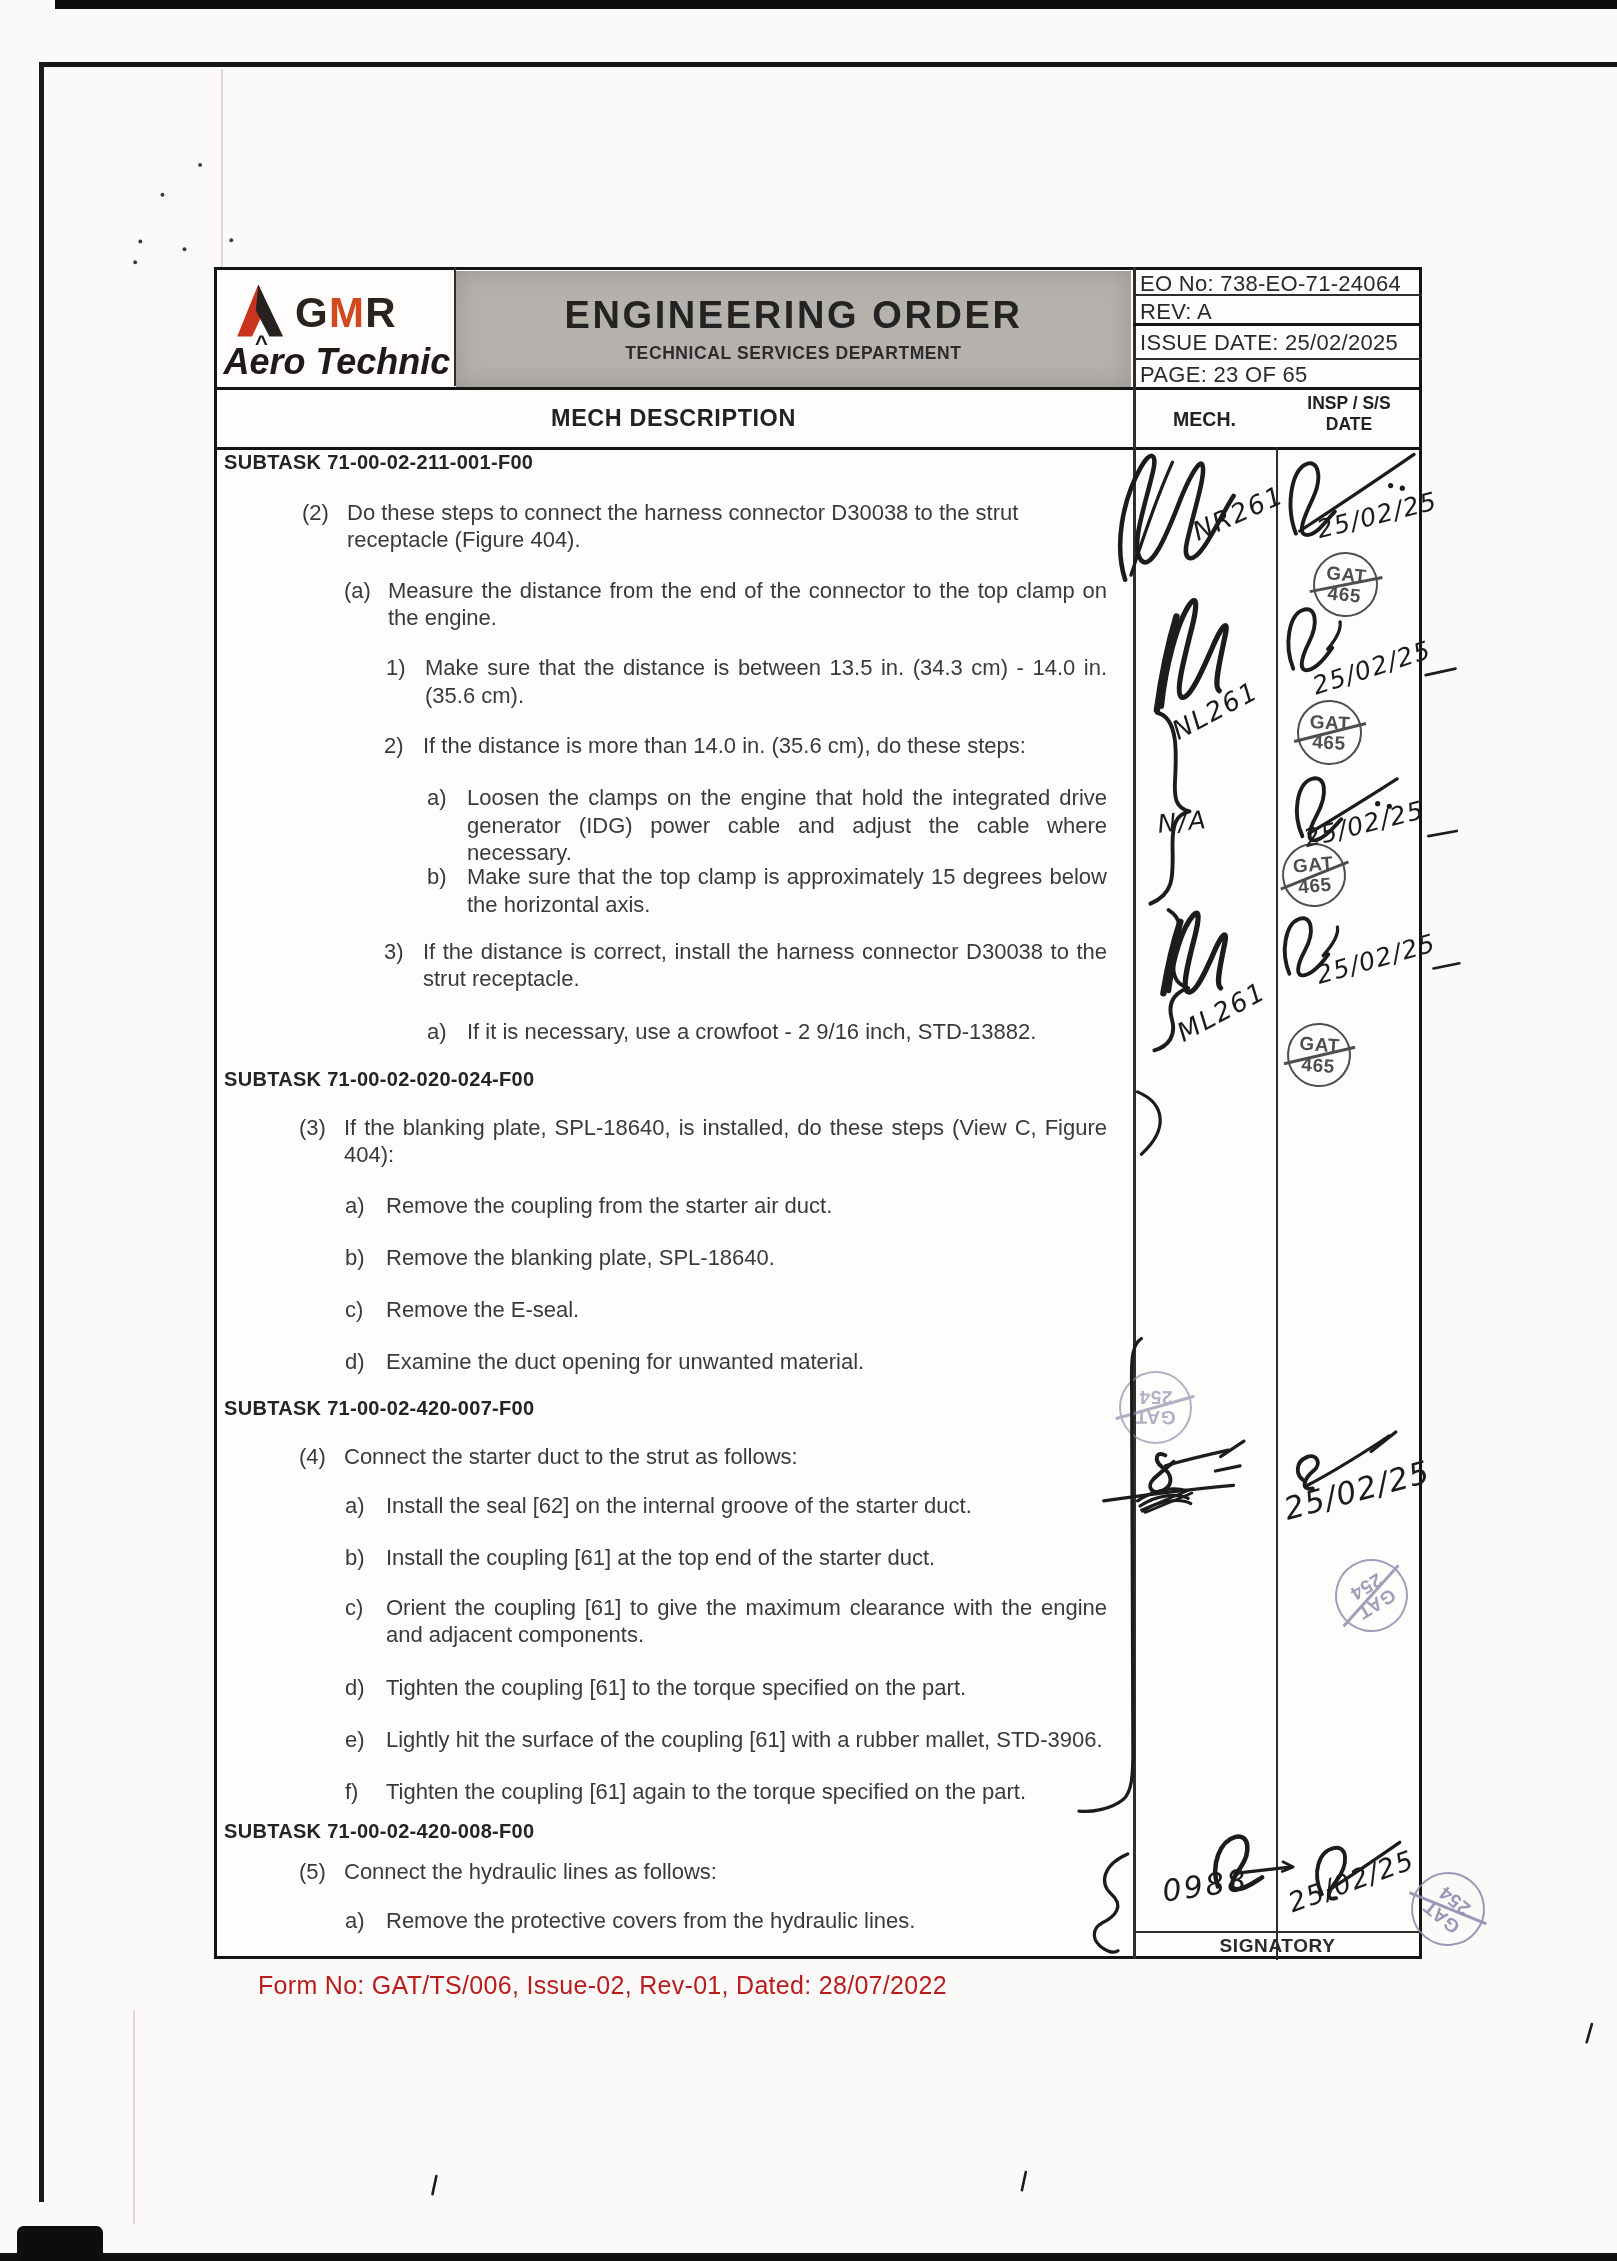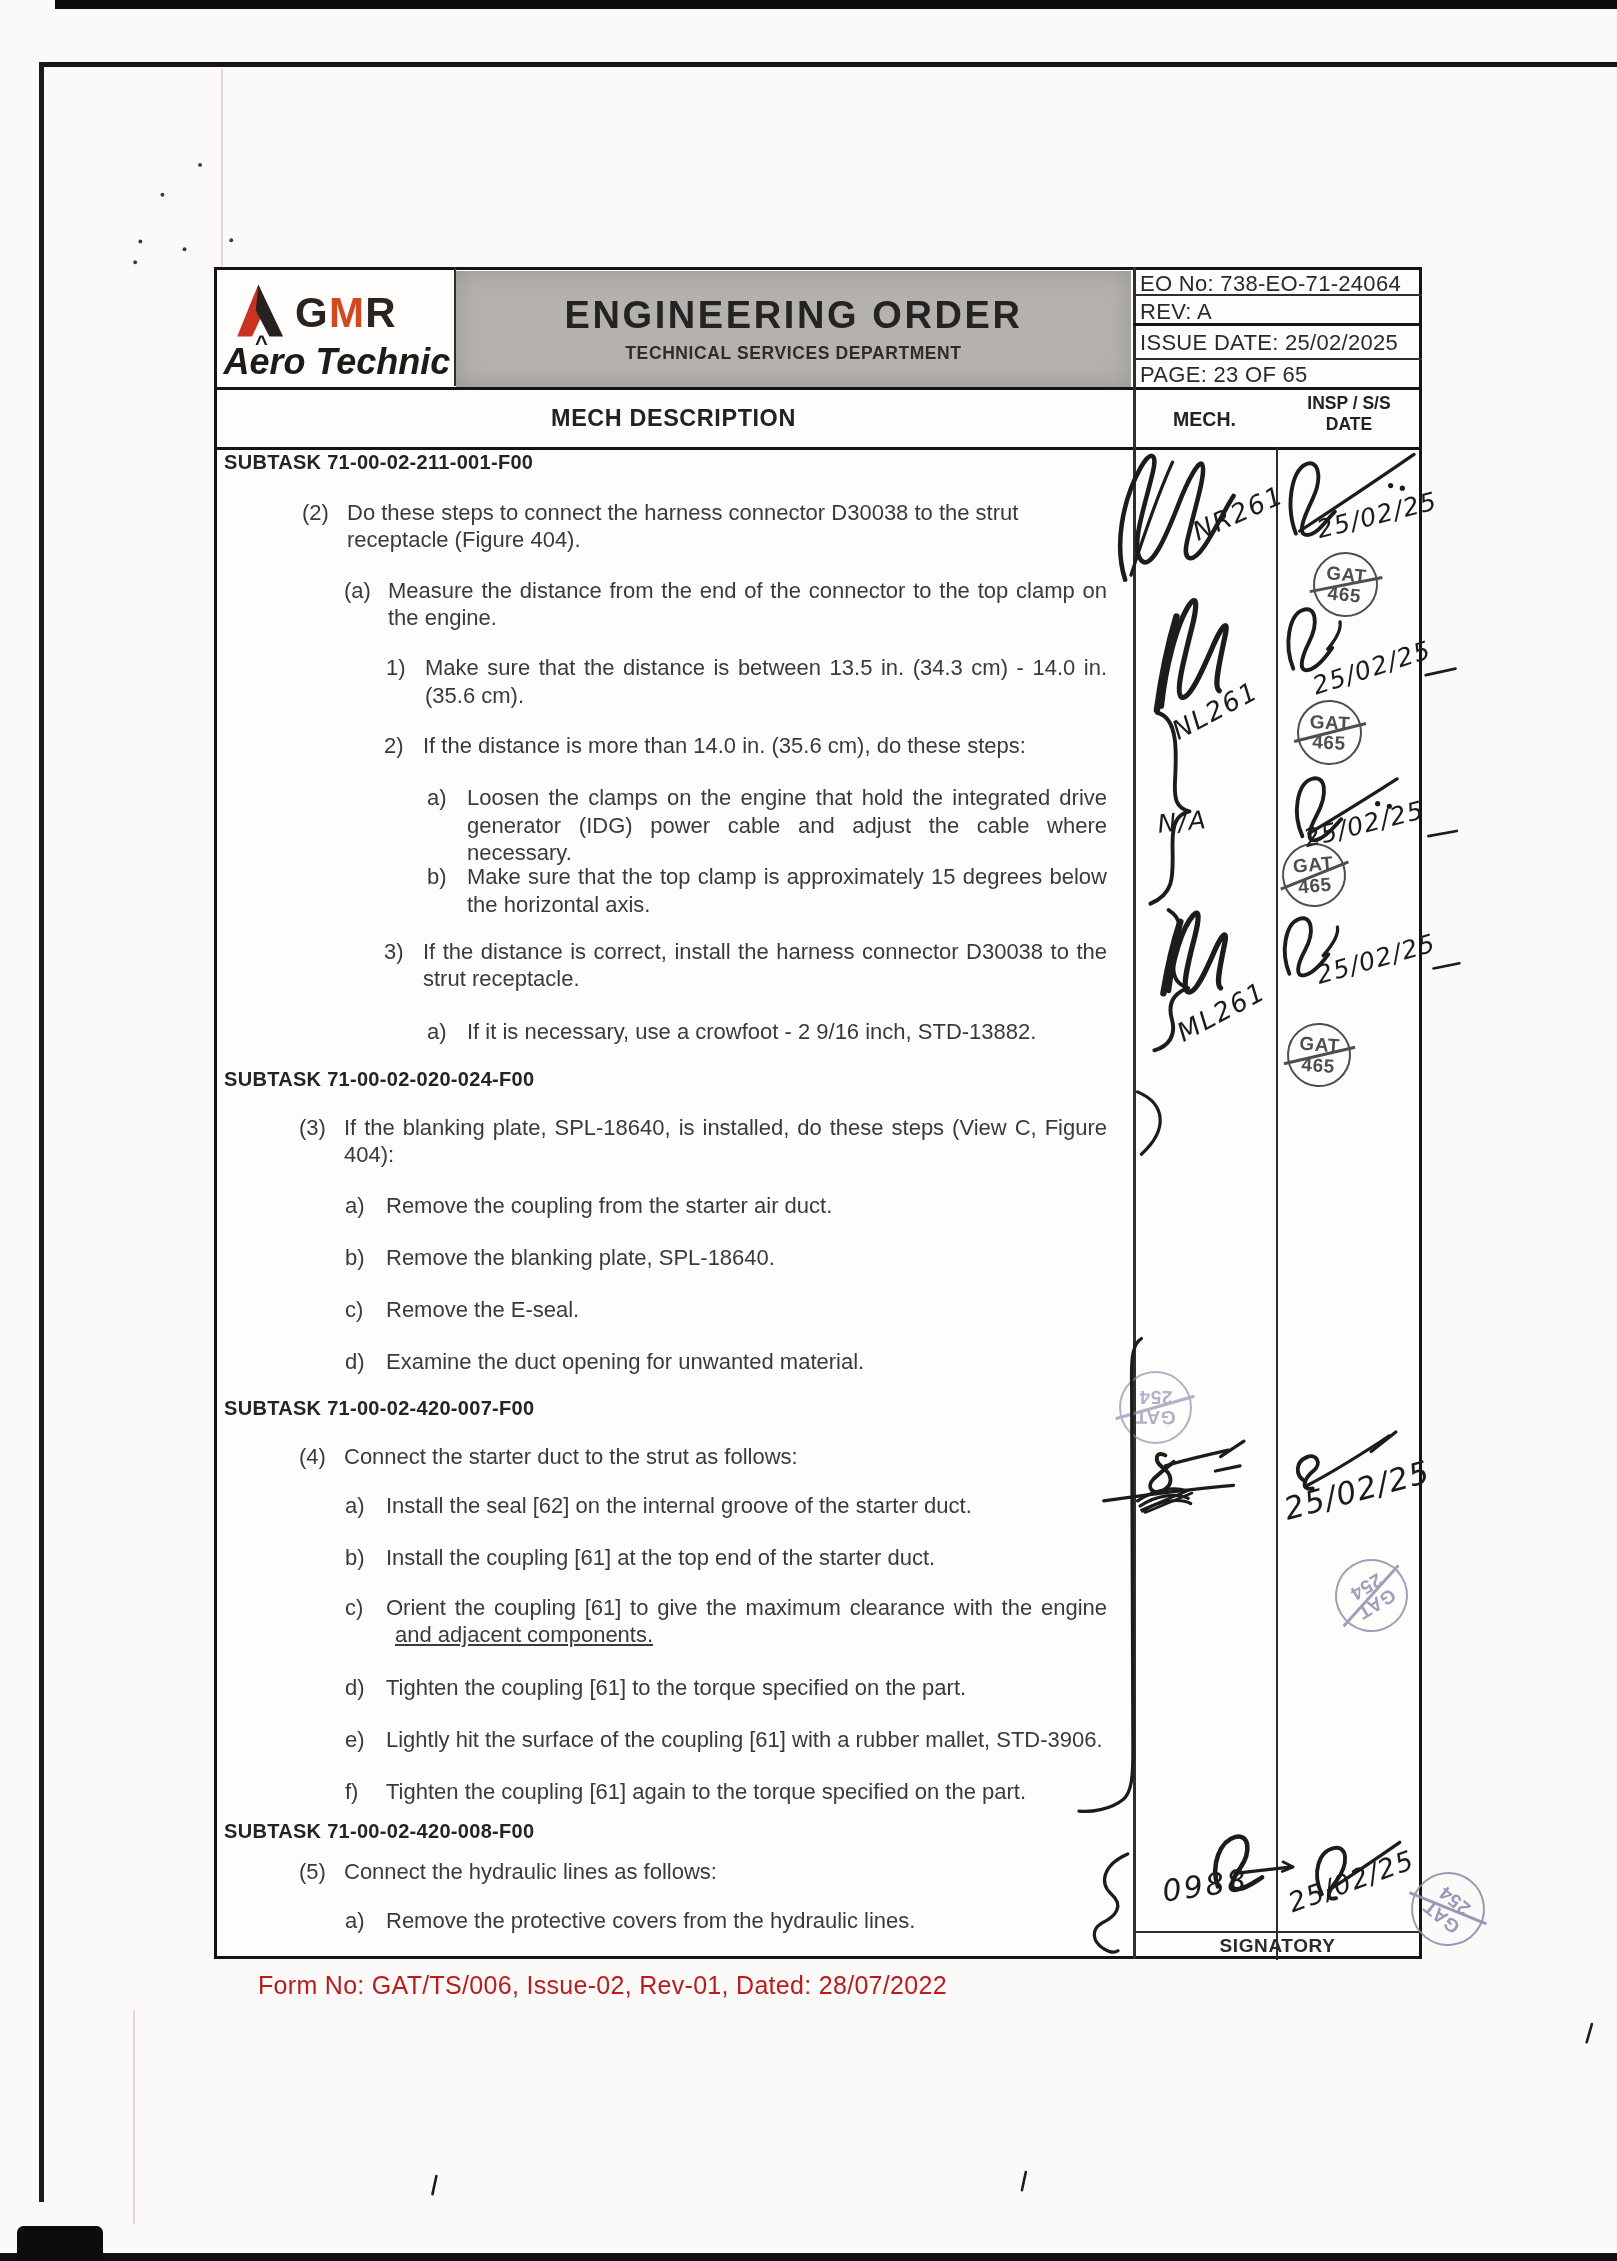--- a/index.html
+++ b/index.html
@@ -207,21 +207,21 @@
       </div>
       <div class="tline" style="top: 1544px;">
         <span class="tlabel" style="left: 345px;">b)</span>
         <span class="ttext" style="left: 386px;">Install the coupling [61] at the top end of the starter duct.</span>
       </div>
       <div class="tline" style="top: 1594px;">
         <span class="tlabel" style="left: 345px;">c)</span>
         <span class="ttext just" style="left: 386px; width: 721px;">Orient the coupling [61] to give the maximum clearance with the engine</span>
       </div>
       <div class="tline" style="top: 1621px;">
-        <span class="ttext" style="left: 395px; text-decoration: underline;">and adjacent components.</span>
+        <span class="ttext" style="left: 386px;">and adjacent components.</span>
       </div>
       <div class="tline" style="top: 1674px;">
         <span class="tlabel" style="left: 345px;">d)</span>
         <span class="ttext" style="left: 386px;">Tighten the coupling [61] to the torque specified on the part.</span>
       </div>
       <div class="tline" style="top: 1726px;">
         <span class="tlabel" style="left: 345px;">e)</span>
         <span class="ttext" style="left: 386px;">Lightly hit the surface of the coupling [61] with a rubber mallet, STD-3906.</span>
       </div>
       <div class="tline" style="top: 1778px;">

